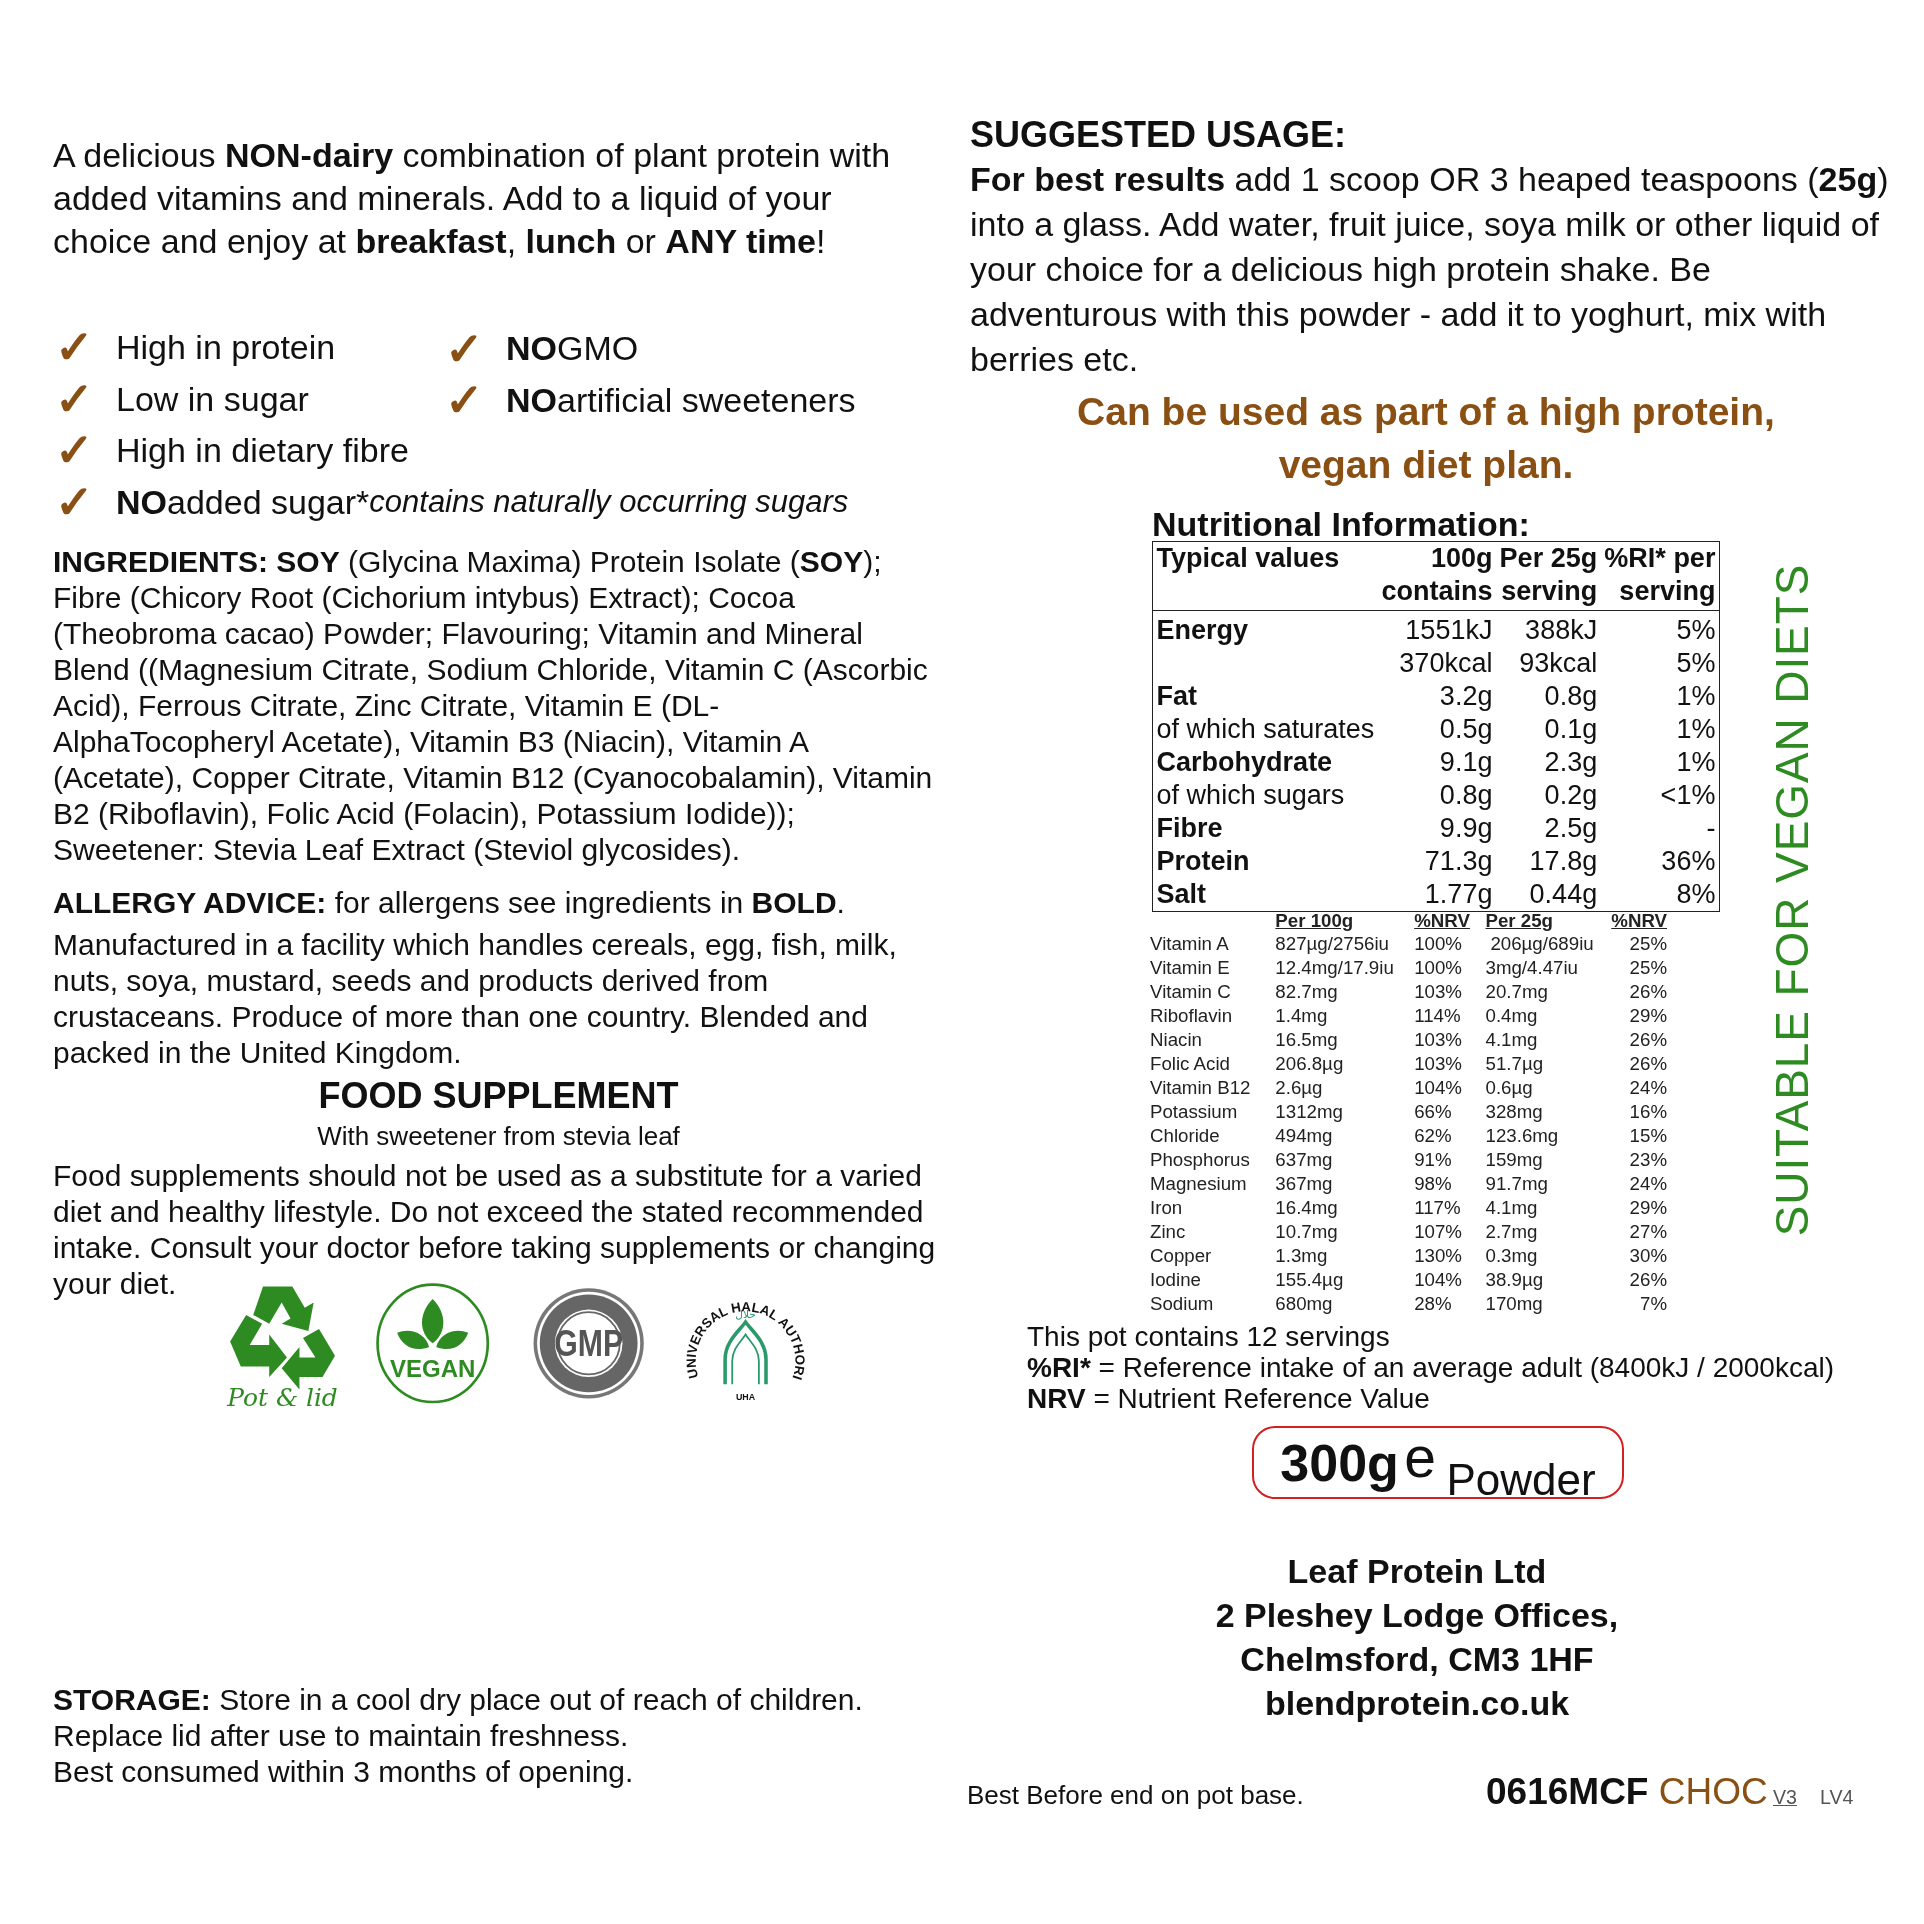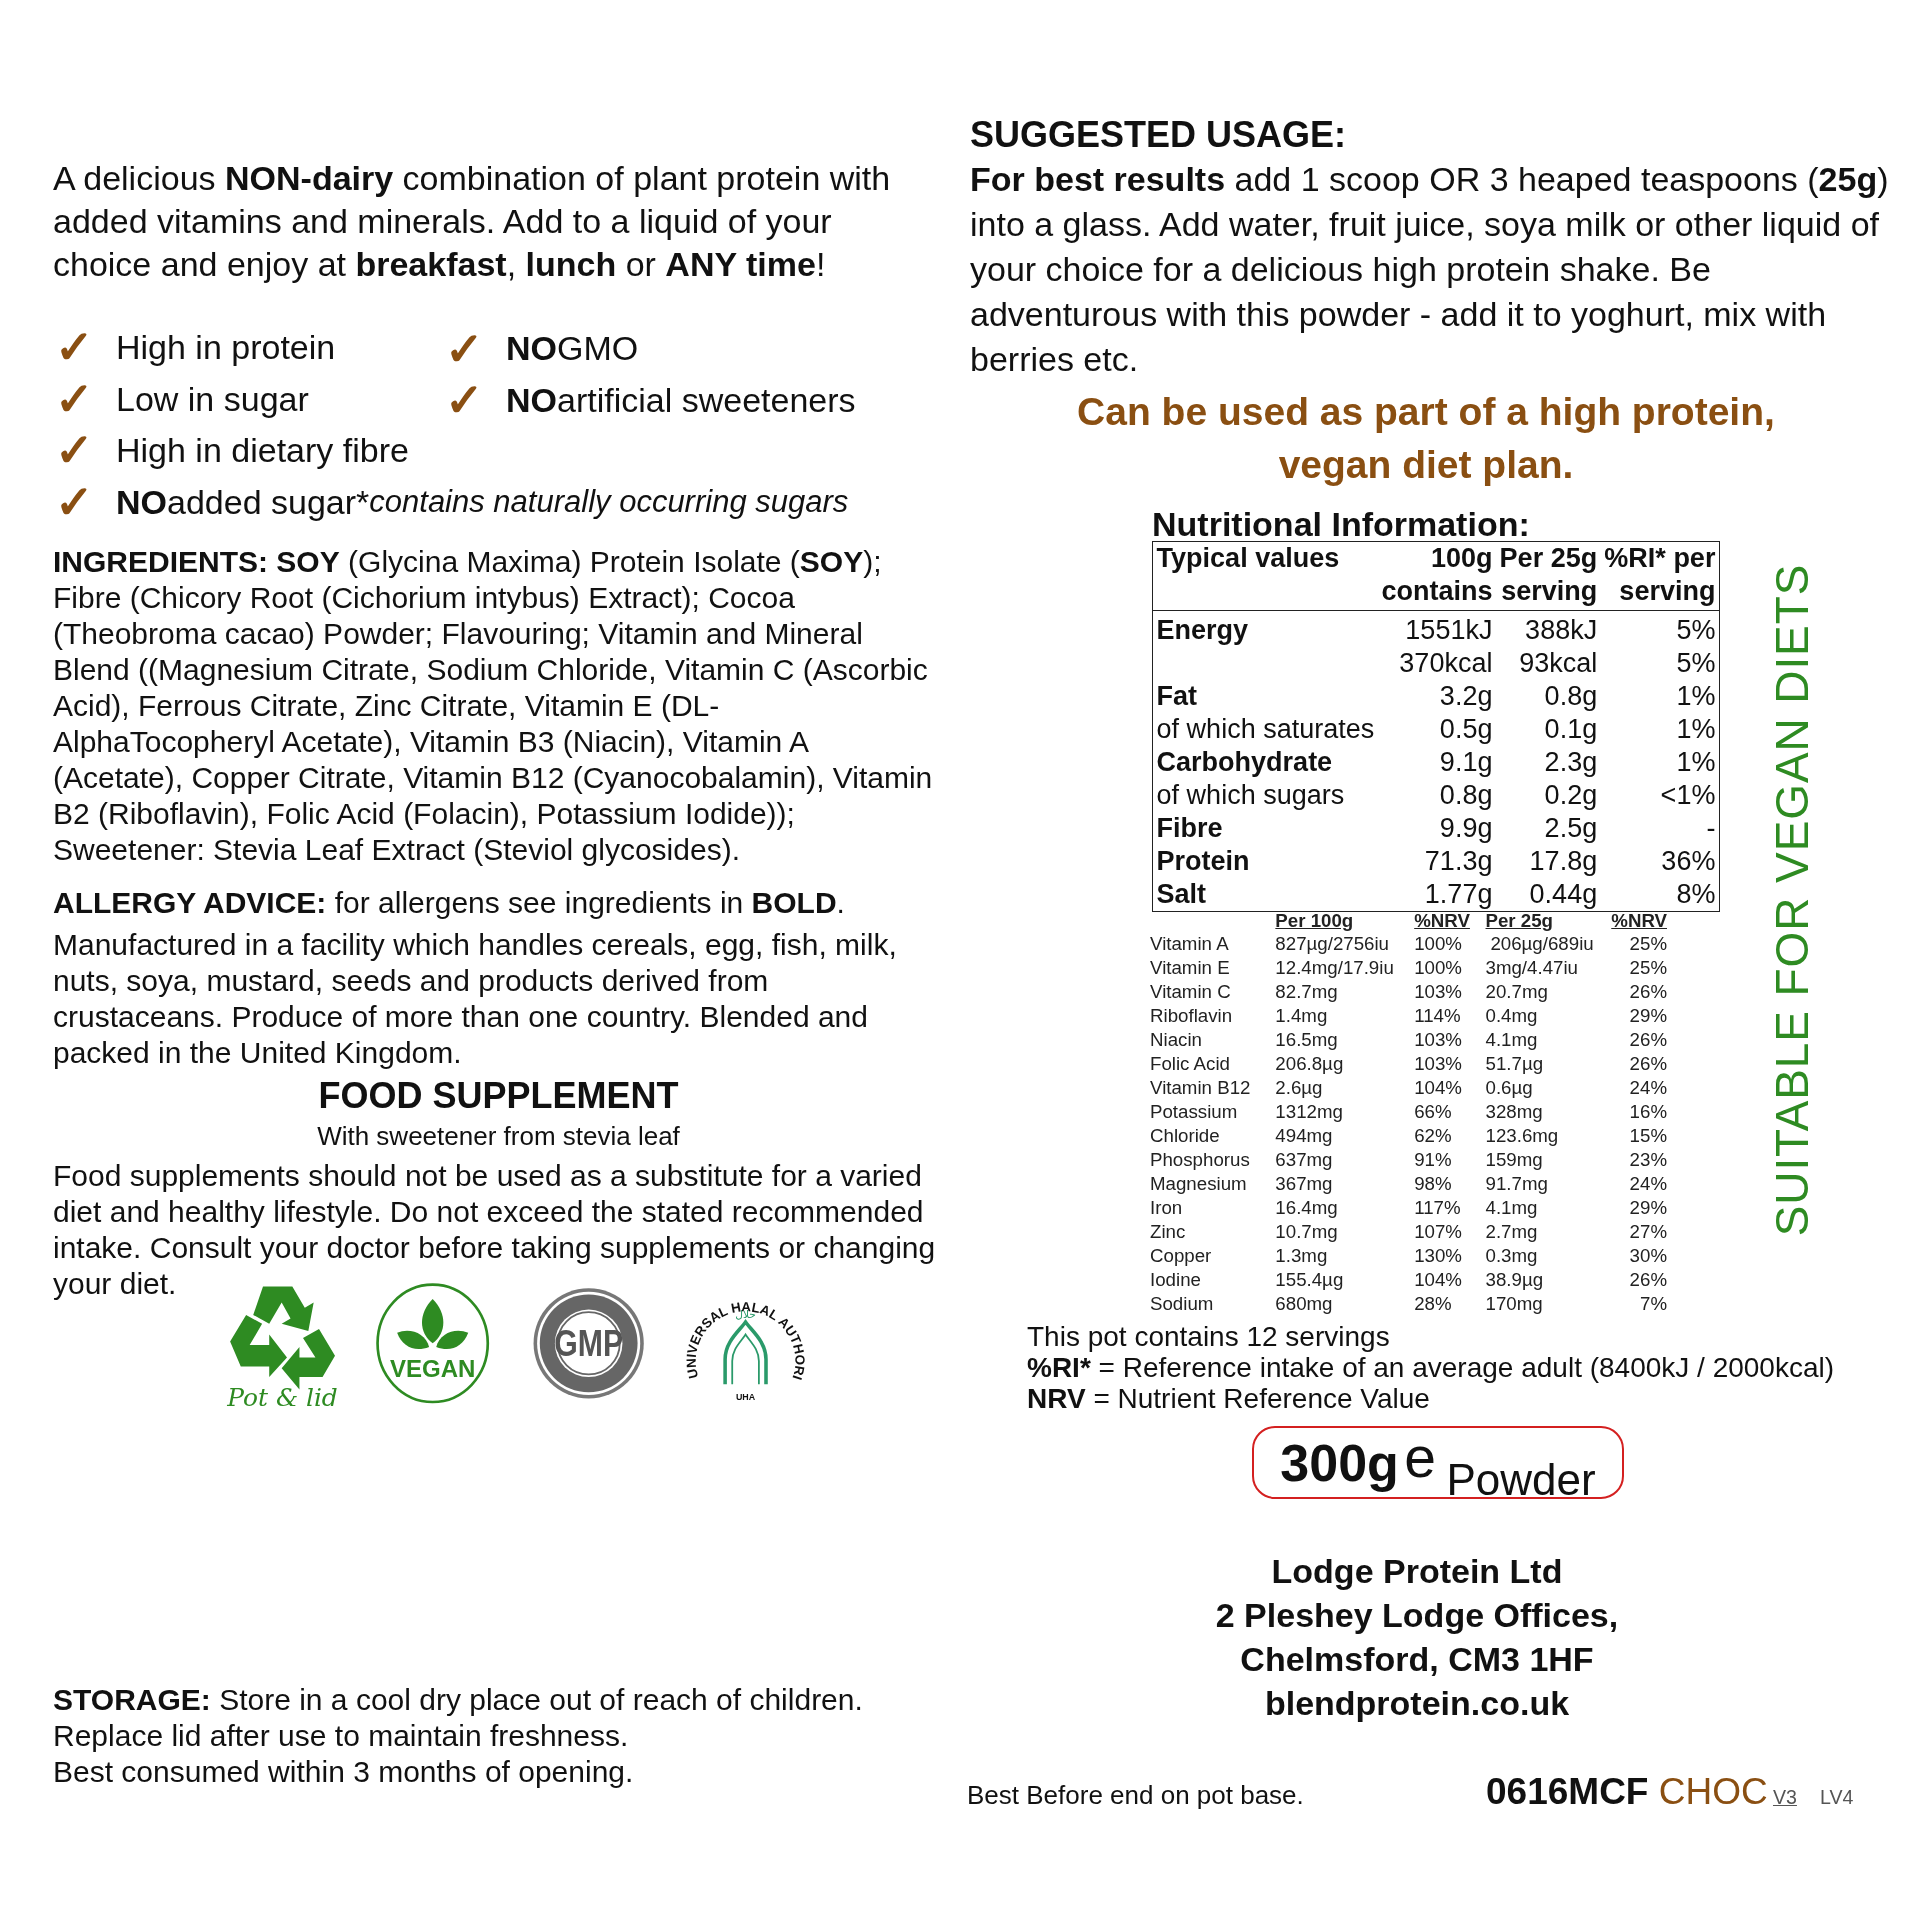--- a/index.html
+++ b/index.html
@@ -2,21 +2,21 @@
 <html style="font-size:14.3px"><head>
 <meta charset="utf-8">
 <style>
   html, body { margin:0; padding:0; background:#ffffff; }
   body { width:1925px; height:1925px; position:relative; overflow:hidden;
          font-family:"Liberation Sans", sans-serif; color:#111; }
   .abs { position:absolute; }
   b { font-weight:bold; }
 
   
-  #intro { left:53px; top:134px; width:855px; font-size:34px; line-height:43px;margin-top:23px; }
+  #intro { left:53px; top:134px; width:855px; font-size:34px; line-height:43px; }
   #checks { left:55px; top:324px; width:891px; font-size:34px; }
   .check-item { position:absolute; white-space:nowrap; display:flex; align-items:center; }
   .tick { color:#8a4f12; font-size:46px; font-weight:bold; width:61px; display:inline-block; line-height:1; }
   .check-item i { font-size:31px; }
 
   #ingredients { left:53px; top:544px; width:882px; font-size:30px; line-height:36px; }
   #allergy { left:53px; top:885px; width:882px; font-size:30px; line-height:36px; }
   #manufacture { left:53px; top:927px; width:882px; font-size:30px; line-height:36px; }
   #food-supp-title { left:53px; top:1075px; width:891px; text-align:center; font-size:36px; font-weight:bold; }
   #food-supp-sub { left:53px; top:1121px; width:891px; text-align:center; font-size:26px; }
@@ -394,21 +394,21 @@
   <div><b>NRV</b><span> = Nutrient Reference Value</span></div>
 </div>
 
 <div id="weight-badge" class="abs">
   <span id="weight-val">300g</span>
   <span id="weight-e">e</span>
   <span id="weight-type">Powder</span>
 </div>
 
 <div id="company" class="abs">
-  <div>Lodge Protein Ltd</div>
+  <div>Leaf Protein Ltd</div>
   <div>2 Pleshey Lodge Offices,</div>
   <div>Chelmsford, CM3 1HF</div>
   <div>blendprotein.co.uk</div>
 </div>
 
 <div id="best-before" class="abs">Best Before end on pot base.</div>
 <div id="code" class="abs"><span class="c1">0616MCF</span> <span class="c2">CHOC</span><span class="c3">V3</span><span class="c4">LV4</span></div>
 
 
 </body></html>

